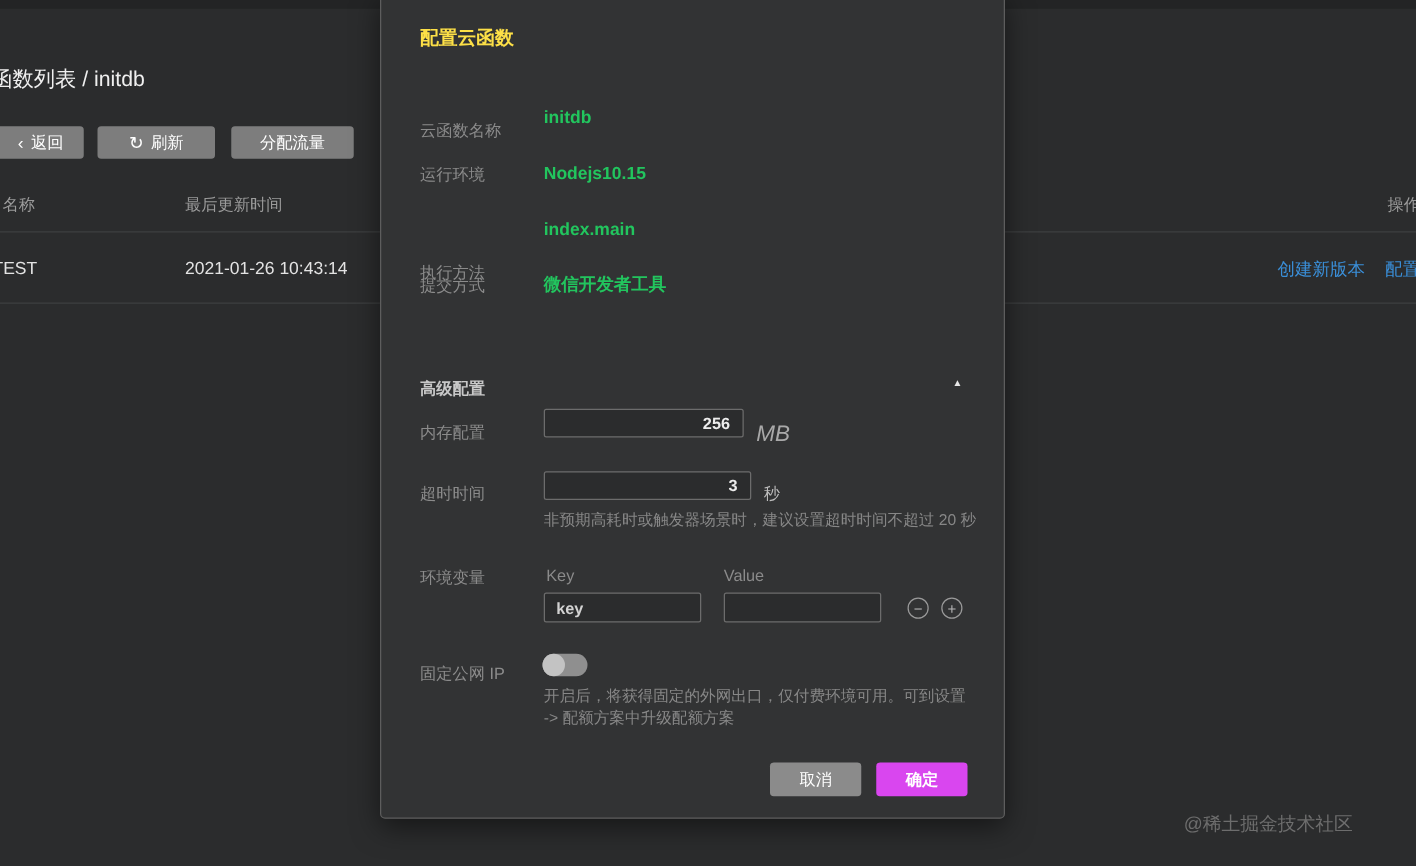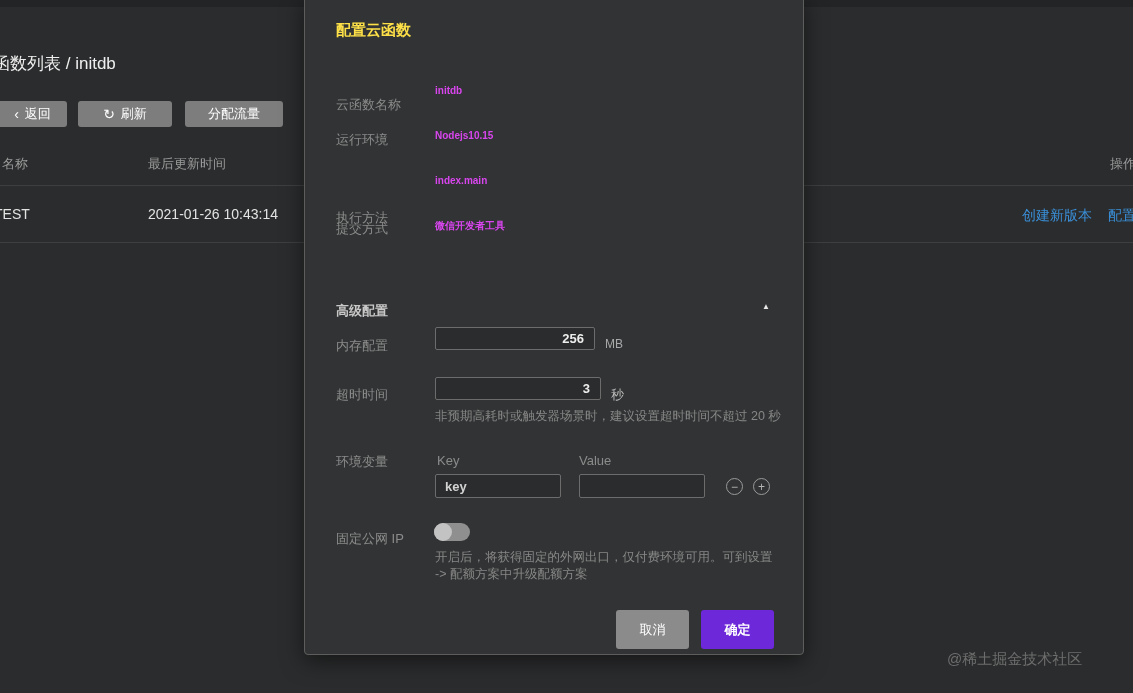--- a/index.html
+++ b/index.html
@@ -43,41 +43,41 @@
 
   
   #modal {
     left: 304px; top: -4px; width: 500px; height: 659px;
     background: #323334; border: 1px solid #5d5d5d; border-radius: 4px;
     box-shadow: 0 6px 22px rgba(0,0,0,.5);
   }
   #modal .abs { position: absolute; }
   #modal-title { left: 31px; top: 24px; font-size: 15px; font-weight: bold; color: #fde047; }
   .fld-label { left: 31px; font-size: 13px; color: #8b8b8b; white-space: nowrap; }
-  .fld-value { left: 130px; font-size: 10px; font-weight: 600; color: #d946ef; white-space: nowrap; }
+  .fld-value { left: 130px; font-size: 14px; font-weight: 600; color: #22c55e; white-space: nowrap; }
   .hint { font-size: 12.5px; color: #878787; line-height: 17px; }
 
   #lbl-name    { top: 89px; margin-top: 10px; }  #val-name    { top: 88px; }
   #lbl-runtime { top: 134px; } #val-runtime { top: 133px; }
   #lbl-handler { top: 179px; margin-top: 33px; } #val-handler { top: 178px; }
   #lbl-submit  { top: 223px; } #val-submit  { top: 222px; }
   #submit-desc { left: 130px; top: 244px; width: 340px; }
 
   #lbl-advanced { left: 31px; top: 305px; font-size: 13px; font-weight: 600; color: #c8c8c8; }
   #collapse-btn { left: 452px; top: 300px; width: 18px; height: 18px; background: none; border: none;
                   color: #e8e8e8; font-size: 8px; cursor: pointer; font-family: inherit; }
 
   .num-input {
     background: #2b2c2d; border: 1px solid #6c6c6c; border-radius: 2px;
     color: #ededed; font-size: 13px; font-weight: 600; text-align: right;
     padding-right: 10px; font-family: inherit; outline: none; position: absolute;
   }
   #lbl-memory { top: 340px; }
   #inp-memory { left: 130px; top: 330px; width: 160px; height: 23px; }
-  #unit-memory { left: 300px; top: 340px; font-size: 12px; color: #a9a9a9; }
+  #unit-memory { left: 300px; top: 340px; font-size: 18px; color: #a9a9a9; font-style: italic; }
   #lbl-timeout { top: 389px; }
   #inp-timeout { left: 130px; top: 380px; width: 166px; height: 23px; }
   #unit-timeout { left: 306px; top: 389px; font-size: 13px; color: #bdbdbd; }
   #timeout-hint { left: 130px; top: 411px; width: 360px; }
 
   #lbl-env { top: 456px; }
   .env-header { top: 456px; font-size: 13px; color: #8b8b8b; }
   #env-key-header { left: 132px; }
   #env-value-header { left: 274px; }
   .env-input {
@@ -100,25 +100,25 @@
     left: 129px; top: 526px; width: 36px; height: 18px;
     background: #8f8f8f; border-radius: 10px; cursor: pointer;
   }
   #toggle-knob {
     position: absolute; left: 0px; top: 0px; width: 18px; height: 18px;
     background: #c3c3c3; border-radius: 50%;
   }
   #fixedip-hint { left: 130px; top: 552px; width: 342px; }
 
   .footer-btn {
-    top: 613px; width: 73px; height: 39px; border: none; border-radius: 3px;
+    top: 613px; width: 73px; height: 27px; border: none; border-radius: 3px;
     color: #ffffff; font-size: 13px; font-family: inherit; cursor: pointer; position: absolute;
   }
   #btn-cancel { left: 311px; background: #8b8b8b; }
-  #btn-confirm { left: 396px; background: #6d28d9; font-weight: 600; }
+  #btn-confirm { left: 396px; background: #d946ef; font-weight: 600; }
 </style>
 </head>
 <body>
 
 <div class="abs" id="top-strip"></div>
 
 <div class="abs" id="breadcrumb">函数列表 / initdb</div>
 
 <button class="toolbar-btn" id="btn-back">
   <span class="btn-ico">‹</span>

